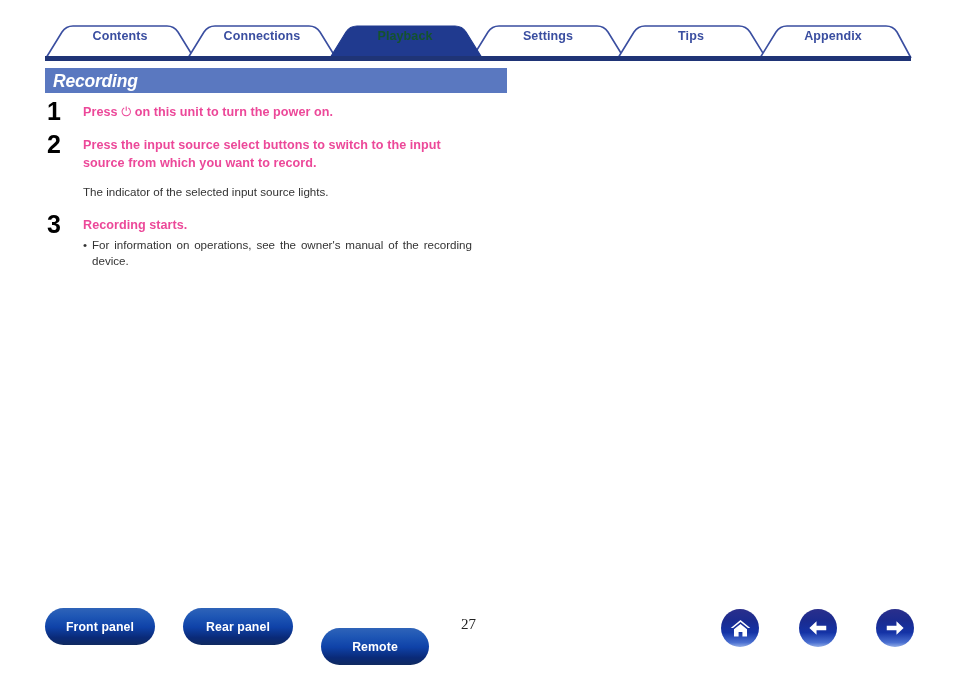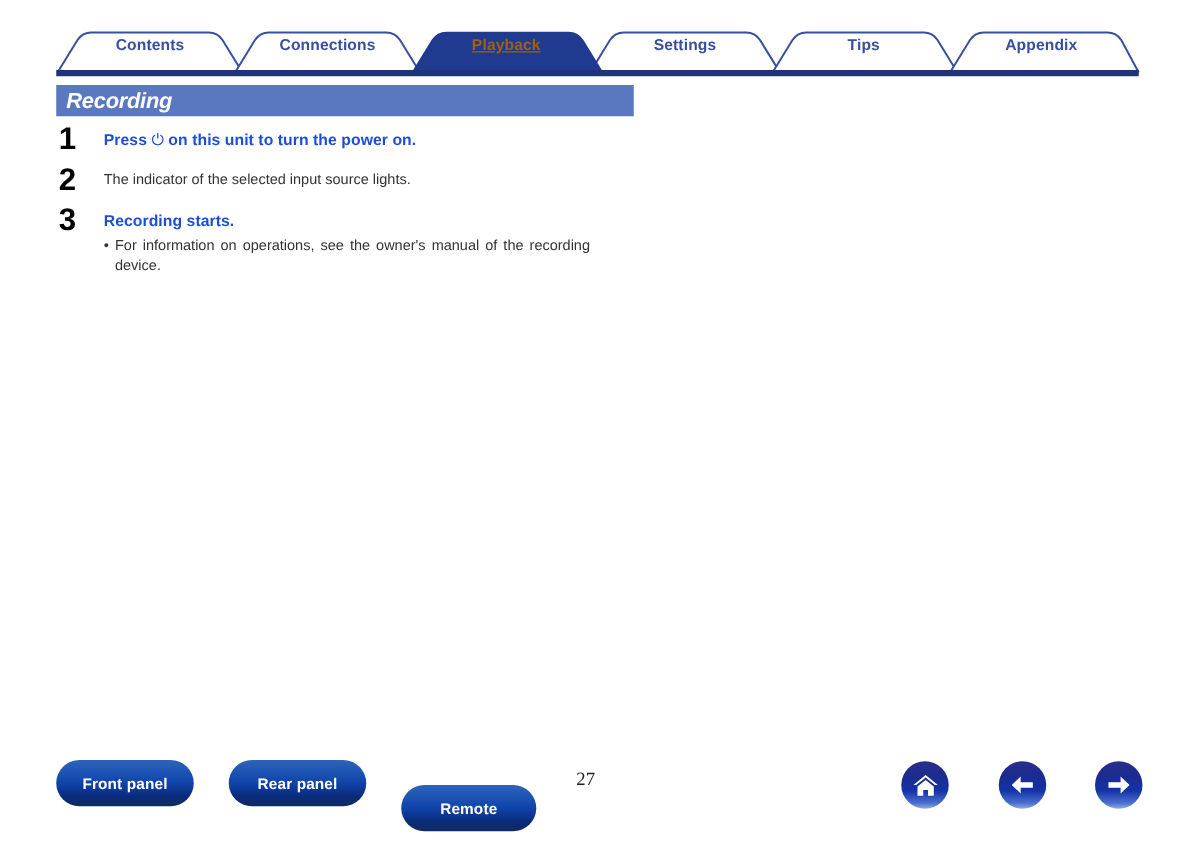--- a/index.html
+++ b/index.html
@@ -31,21 +31,21 @@
   .tab-label {
     position: absolute;
     top: 36px;
     transform: translate(-50%, -50%);
     font-size: 12.5px;
     font-weight: bold;
     white-space: nowrap;
     letter-spacing: 0.1px;
   }
   .tab-label.inactive { color: #3a4ea0; }
-  .tab-label.active { color: #a16207; text-decoration: underline; }
+  .tab-label.active { color: #14532d; }
 
   
   #section-heading {
     position: absolute;
     left: 45px;
     top: 68px;
     width: 462px;
     height: 25px;
     background: #5a78c0;
   }
@@ -78,21 +78,21 @@
     left: 2px;
     top: -4px;
     font-size: 25px;
     font-weight: bold;
     color: #000000;
     line-height: 1;
   }
   .step-title {
     font-size: 12.6px;
     font-weight: bold;
-    color: #1d4ed8;
+    color: #ec4899;
     line-height: 1.48;
     letter-spacing: 0.05px;
   }
   .step-sub {
     font-size: 11.6px;
     color: #333333;
     line-height: 1.42;
     margin-top: 11px;
   }
   .step-bullet {
@@ -199,20 +199,21 @@
 
 <div id="steps">
 
   <div class="step">
     <div class="step-number">1</div>
     <div class="step-title"><span>Press </span><span class="pwr">⏻</span><span> on this unit to turn the power on.</span></div>
   </div>
 
   <div class="step" style="margin-bottom:16px;">
     <div class="step-number">2</div>
+    <div class="step-title">Press the input source select buttons to switch to the input source from which you want to record.</div>
     <div class="step-sub">The indicator of the selected input source lights.</div>
   </div>
 
   <div class="step">
     <div class="step-number">3</div>
     <div class="step-title">Recording starts.</div>
     <div class="step-bullet"><span class="bullet-dot">•</span><span>For information on operations, see the owner's manual of the recording device.</span></div>
   </div>
 
 </div>

